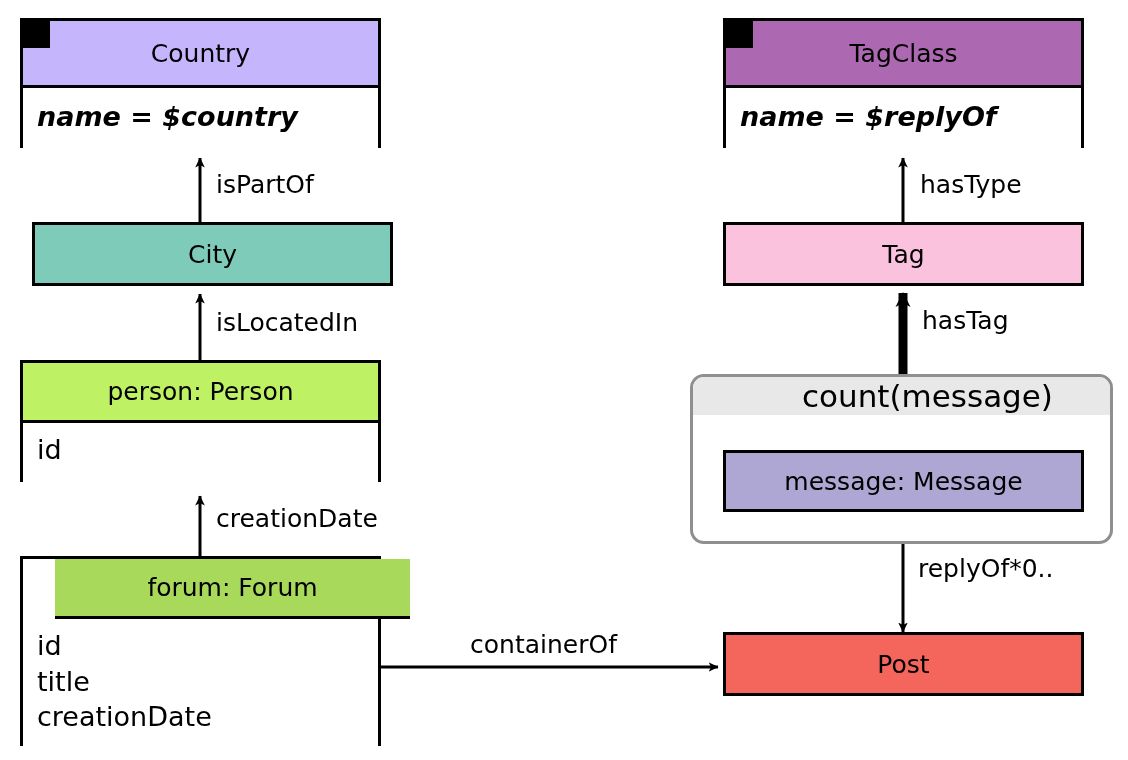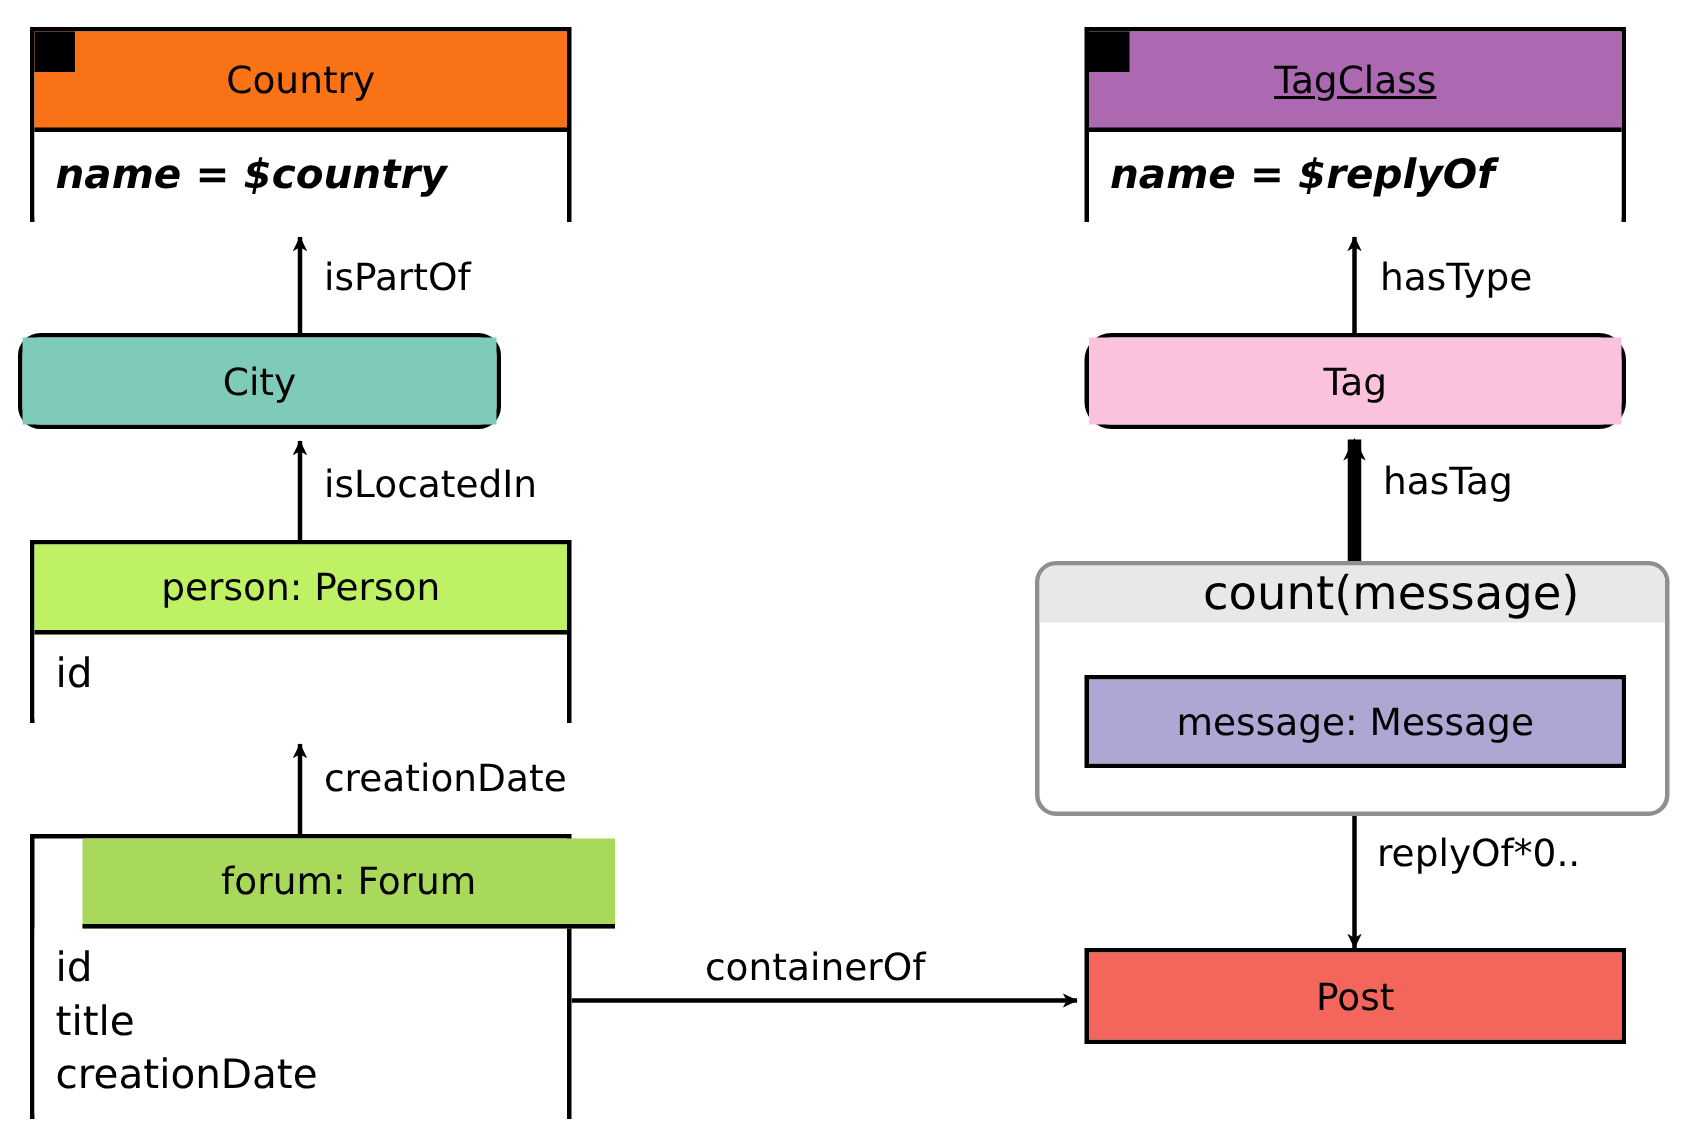--- a/index.html
+++ b/index.html
@@ -132,28 +132,28 @@
 
     <line x1="903" y1="510" x2="903" y2="632" stroke="#000000" stroke-width="3" marker-end="url(#arrow-thin)"></line>
   </svg>
 
   <div class="group-frame" style="left:690px; top:374px; width:423px; height:170px;">
     <div class="group-band"></div>
   </div>
   <div class="group-label" style="left: 802px; top: 381px;">count(message)</div>
 
   <div class="node" style="left:20px; top:18px; width:361px; height:130px;">
-    <div class="node-header with-divider" style="height:67px; background:#f97316;">
+    <div class="node-header with-divider" style="height:67px; background:#c4b5fd;">
       <span class="corner-marker"></span>
       <span>Country</span>
     </div>
     <div class="node-body italicbold" style="height:60px;">name = $country</div>
   </div>
 
-  <div class="node" style="left:12px; top:222px; width:322px; height:64px;border-radius:15px;">
+  <div class="node" style="left:32px; top:222px; width:361px; height:64px;">
     <div class="node-header" style="height:100%; background:#7fcbba;">
       <span>City</span>
     </div>
   </div>
 
   <div class="node" style="left:20px; top:360px; width:361px; height:122px;">
     <div class="node-header with-divider" style="height:60px; background:#bef264;">
       <span>person: Person</span>
     </div>
     <div class="node-body" style="height:59px;">id</div>
@@ -162,28 +162,28 @@
   <div class="node" style="left:20px; top:556px; width:361px; height:190px;">
     <div class="node-header with-divider" style="height:60px; background:#a8d95a;margin-left:32px;">
       <span>forum: Forum</span>
     </div>
     <div class="node-body" style="height:127px; white-space:pre-line;">id
 title
 creationDate</div>
   </div>
 
   <div class="node" style="left:723px; top:18px; width:361px; height:130px;">
-    <div class="node-header with-divider" style="height:67px; background:#ac68b0;text-decoration:underline;">
+    <div class="node-header with-divider" style="height:67px; background:#ac68b0;">
       <span class="corner-marker"></span>
       <span>TagClass</span>
     </div>
     <div class="node-body italicbold" style="height:60px;">name = $replyOf</div>
   </div>
 
-  <div class="node" style="left:723px; top:222px; width:361px; height:64px;border-radius:18px;">
+  <div class="node" style="left:723px; top:222px; width:361px; height:64px;">
     <div class="node-header" style="height:100%; background:#fbc2de;">
       <span>Tag</span>
     </div>
   </div>
 
   <div class="node" style="left:723px; top:632px; width:361px; height:64px;">
     <div class="node-header" style="height:100%; background:#f4655c;">
       <span>Post</span>
     </div>
   </div>

